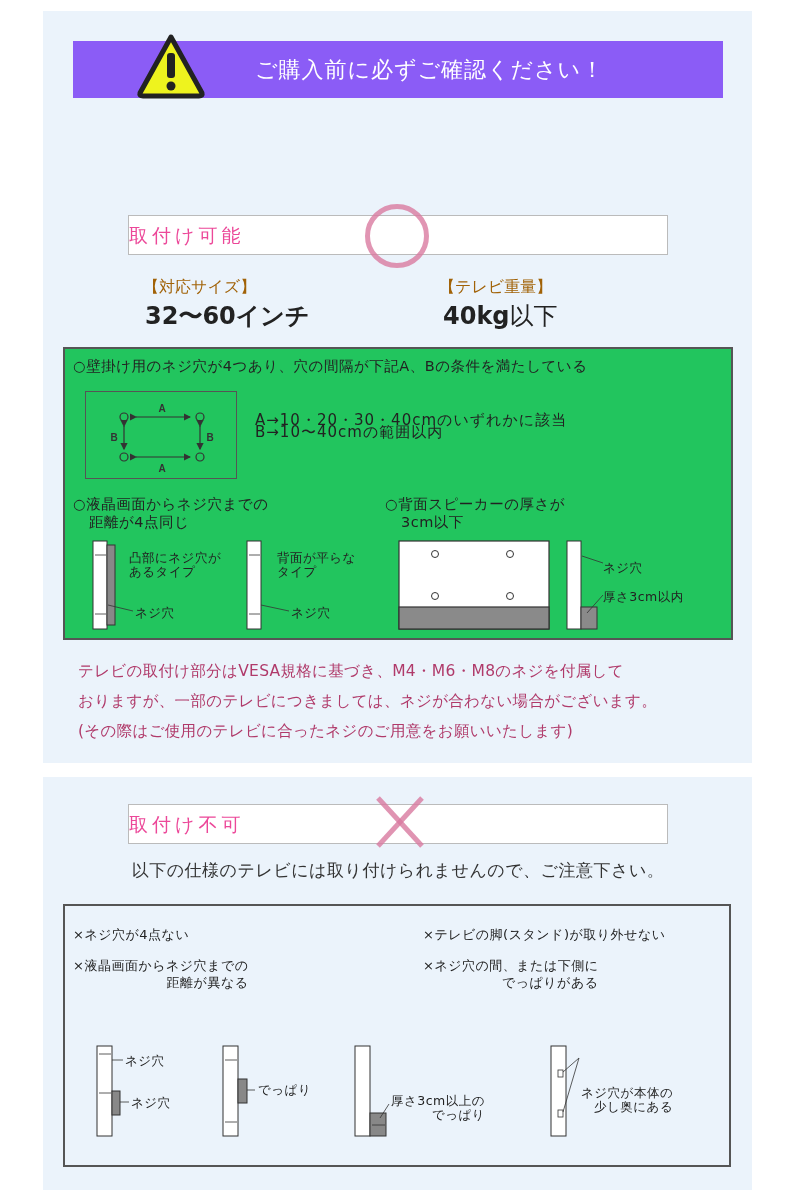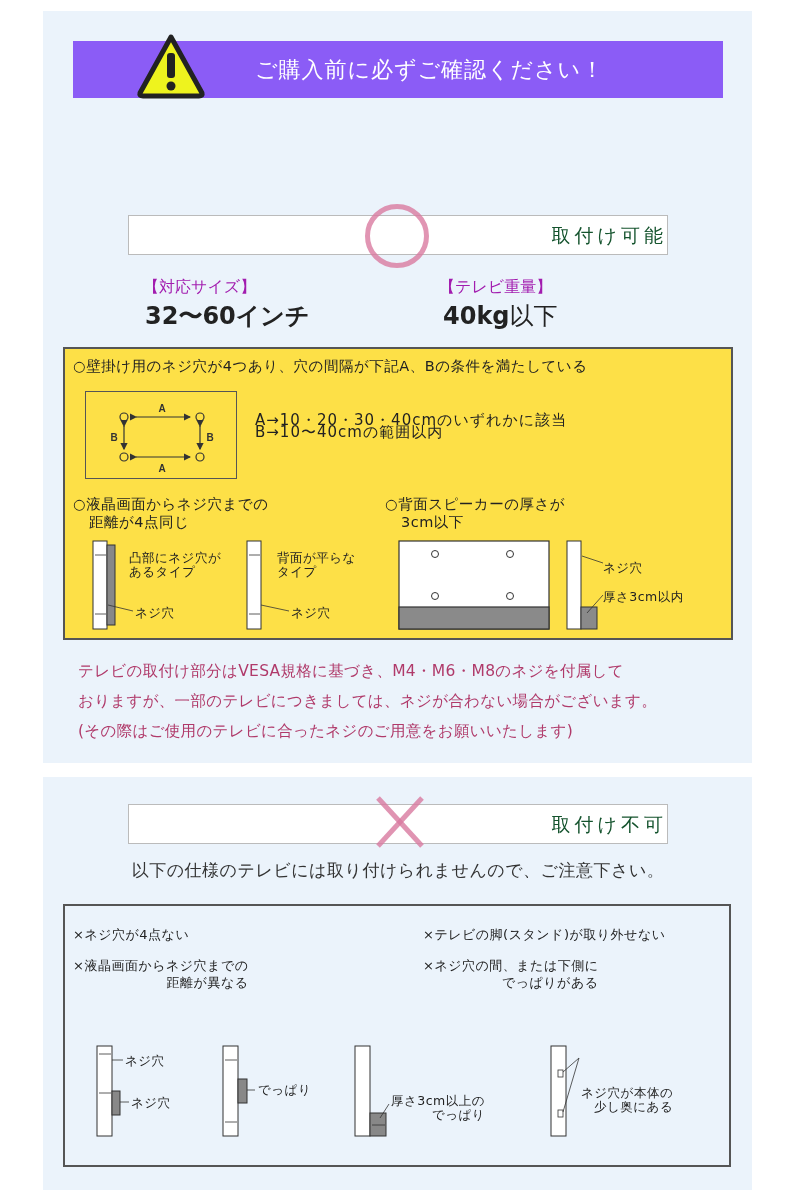--- a/index.html
+++ b/index.html
@@ -11,29 +11,29 @@
   #panel2 { top: 777px; height: 413px; }
 
   
   .banner { position: absolute; left: 30px; top: 30px; width: 650px; height: 57px; background: #8b5cf6; }
   .banner-text { position: absolute; left: 182px; top: 0; height: 57px; line-height: 57px; color: #ffffff; font-size: 22px; letter-spacing: 1px; }
   .warn-icon { position: absolute; left: 93px; top: 22px; width: 70px; height: 66px; }
 
   .intro { position: absolute; left: 30px; top: 112px; width: 660px; font-size: 17px; line-height: 32px; color: #333; letter-spacing: 0.5px; }
 
   .status-box { position: absolute; left: 85px; width: 540px; height: 40px; background: #ffffff; border: 1px solid #bbbbbb; }
-  .status-label { position: absolute; left: 0; top: 0; width: 100%; height: 38px; line-height: 38px; text-align: right; font-size: 19px; letter-spacing: 4px; color: #14532d; }
+  .status-label { position: absolute; left: 0; top: 0; width: 100%; height: 38px; line-height: 38px; text-align: left; font-size: 19px; letter-spacing: 4px; color: #ec4899; }
   .mark-circle { position: absolute; left: 322px; top: 193px; width: 64px; height: 64px; border-radius: 50%; border: 5px solid #d97aa0; opacity: 0.8; }
   .mark-x { position: absolute; }
 
-  .spec-label { position: absolute; font-size: 16px; color: #a21caf; }
+  .spec-label { position: absolute; font-size: 16px; color: #a16207; }
   .spec-value { position: absolute; font-size: 24px; font-weight: bold; color: #222; }
   .spec-value small { font-size: 24px; font-weight: normal; }
 
-  .cond-box { position: absolute; left: 20px; top: 336px; width: 670px; height: 293px; border: 2px solid #555; background: #fde047; }
+  .cond-box { position: absolute; left: 20px; top: 336px; width: 670px; height: 293px; border: 2px solid #555; background: #22c55e; }
   .cond-title { position: absolute; font-size: 14.5px; color: #222; letter-spacing: 0.5px; line-height: 18px; }
   .diag-box { position: absolute; left: 20px; top: 42px; width: 152px; height: 88px; border: 1.5px solid #555; }
   .ab-line { position: absolute; left: 190px; font-size: 15px; color: #222; letter-spacing: 1px; }
 
   .note { position: absolute; left: 35px; top: 645px; width: 660px; font-size: 15.5px; line-height: 30px; color: #b03a6a; letter-spacing: 0.3px; }
 
   .warn-line { position: absolute; left: 30px; top: 82px; width: 650px; text-align: center; font-size: 17px; color: #333; letter-spacing: 0.5px; }
 
   .ng-box { position: absolute; left: 20px; top: 127px; width: 668px; height: 263px; border: 2px solid #555; background: #ebf3fb; text-align: right; }
   .ng-item { position: absolute; font-size: 13px; color: #222; letter-spacing: 0.5px; line-height: 17px; }

